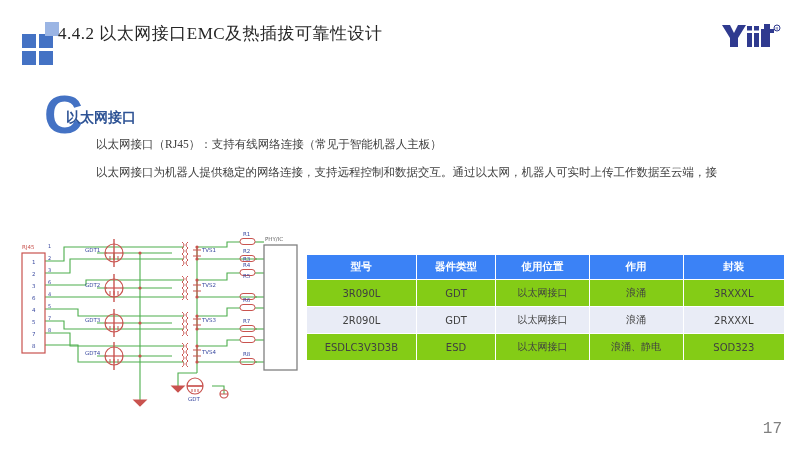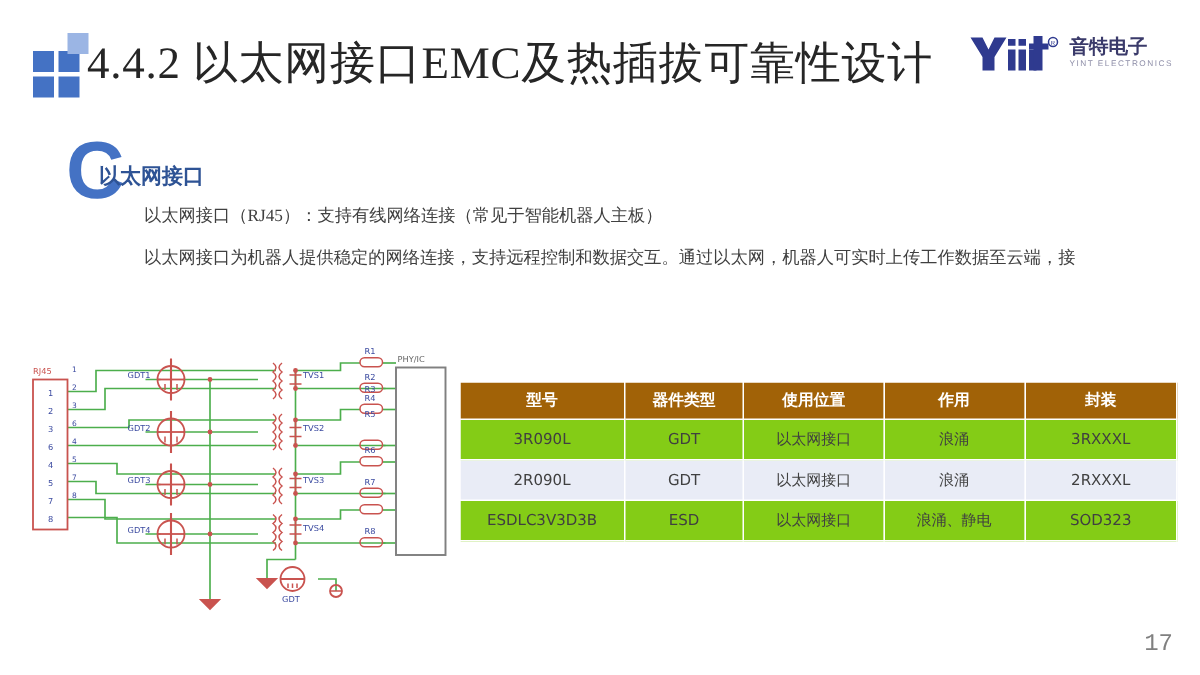--- a/index.html
+++ b/index.html
@@ -16,21 +16,21 @@
   .logo-squares{position:absolute;left:22px;top:22px;width:40px;height:40px;}
   .logo-squares i{position:absolute;display:block;}
   .sq-a{left:0;top:12px;width:14px;height:14px;background:#4472c4;}
   .sq-b{left:17px;top:12px;width:14px;height:14px;background:#4472c4;}
   .sq-c{left:0;top:29px;width:14px;height:14px;background:#4472c4;}
   .sq-d{left:17px;top:29px;width:14px;height:14px;background:#4472c4;}
   .sq-e{left:23px;top:0px;width:14px;height:14px;background:#9bb5e4;}
 
   .page-title{
     position:absolute;left:58px;top:22px;
-    font-size:30px;color:#262626;letter-spacing:0.5px;
+    font-size:17px;color:#262626;letter-spacing:0.5px;
     white-space:nowrap;font-family:"Liberation Serif","DejaVu Serif",serif;
   }
 
   
   .brand{position:absolute;right:18px;top:18px;height:36px;display:flex;align-items:center;gap:6px;}
   .brand-mark{position:relative;width:62px;height:28px;}
   .brand-cn{font-family:"DejaVu Sans","Liberation Sans",sans-serif;font-size:13px;color:#3a3a6a;font-weight:bold;line-height:1;}
   .brand-en{font-family:"Liberation Sans",sans-serif;font-size:5.5px;color:#8e8ea8;letter-spacing:1px;line-height:1;margin-top:3px;}
   .brand-text{display:flex;flex-direction:column;justify-content:center;}
 
@@ -61,21 +61,21 @@
   .schematic{position:absolute;left:12px;top:228px;width:292px;height:182px;}
   .sch-svg{display:block;}
 
   
   .tbl{
     position:absolute;left:306px;top:254px;width:479px;
     border-collapse:collapse;
     font-family:"DejaVu Sans","Liberation Sans",sans-serif;
   }
   .tbl th{
-    background:#a16207;color:#ffffff;font-size:10.5px;font-weight:bold;
+    background:#3b82f6;color:#ffffff;font-size:10.5px;font-weight:bold;
     height:22px;text-align:center;border:1px solid #ffffff;
   }
   .tbl td{
     font-size:10px;color:#404040;height:24px;text-align:center;
     border:1px solid #ffffff;
   }
   .tbl tr.r-odd td{background:#84cc16;}
   .tbl tr.r-even td{background:#e9ecf6;}
   .c0{width:110px;} .c1{width:82px;} .c2{width:98px;} .c3{width:98px;} .c4{width:104px;}
 
@@ -109,24 +109,20 @@
         <rect x="27" y="11" width="5" height="14" fill="#2f3a8f"></rect>
         <rect x="27" y="4" width="5" height="4.5" fill="#2f3a8f"></rect>
         <rect x="34" y="11" width="5" height="14" fill="#2f3a8f"></rect>
         <rect x="34" y="4" width="5" height="4.5" fill="#2f3a8f"></rect>
         <rect x="41" y="11" width="5" height="14" fill="#2f3a8f"></rect>
         <path d="M44 2 L50 2 L50 25 L44 25 Z" fill="#2f3a8f"></path>
         <rect x="41" y="7" width="13" height="4" fill="#2f3a8f"></rect>
         <circle cx="57" cy="6" r="3" fill="none" stroke="#2f3a8f" stroke-width="1"></circle>
         <text x="57" y="8" font-size="4" fill="#2f3a8f" text-anchor="middle" font-family="Liberation Sans, sans-serif">R</text>
       </svg>
-    </div>
-    <div class="brand-text">
-      <div class="brand-cn">音特电子</div>
-      <div class="brand-en">YINT ELECTRONICS</div>
     </div>
   </div>
 
   <div class="c-wrap">
     <div class="c-glyph">C</div>
     <div class="c-label">以太网接口</div>
   </div>
 
   <div class="body-text">
     <p>以太网接口（RJ45）：支持有线网络连接（常见于智能机器人主板）</p>

